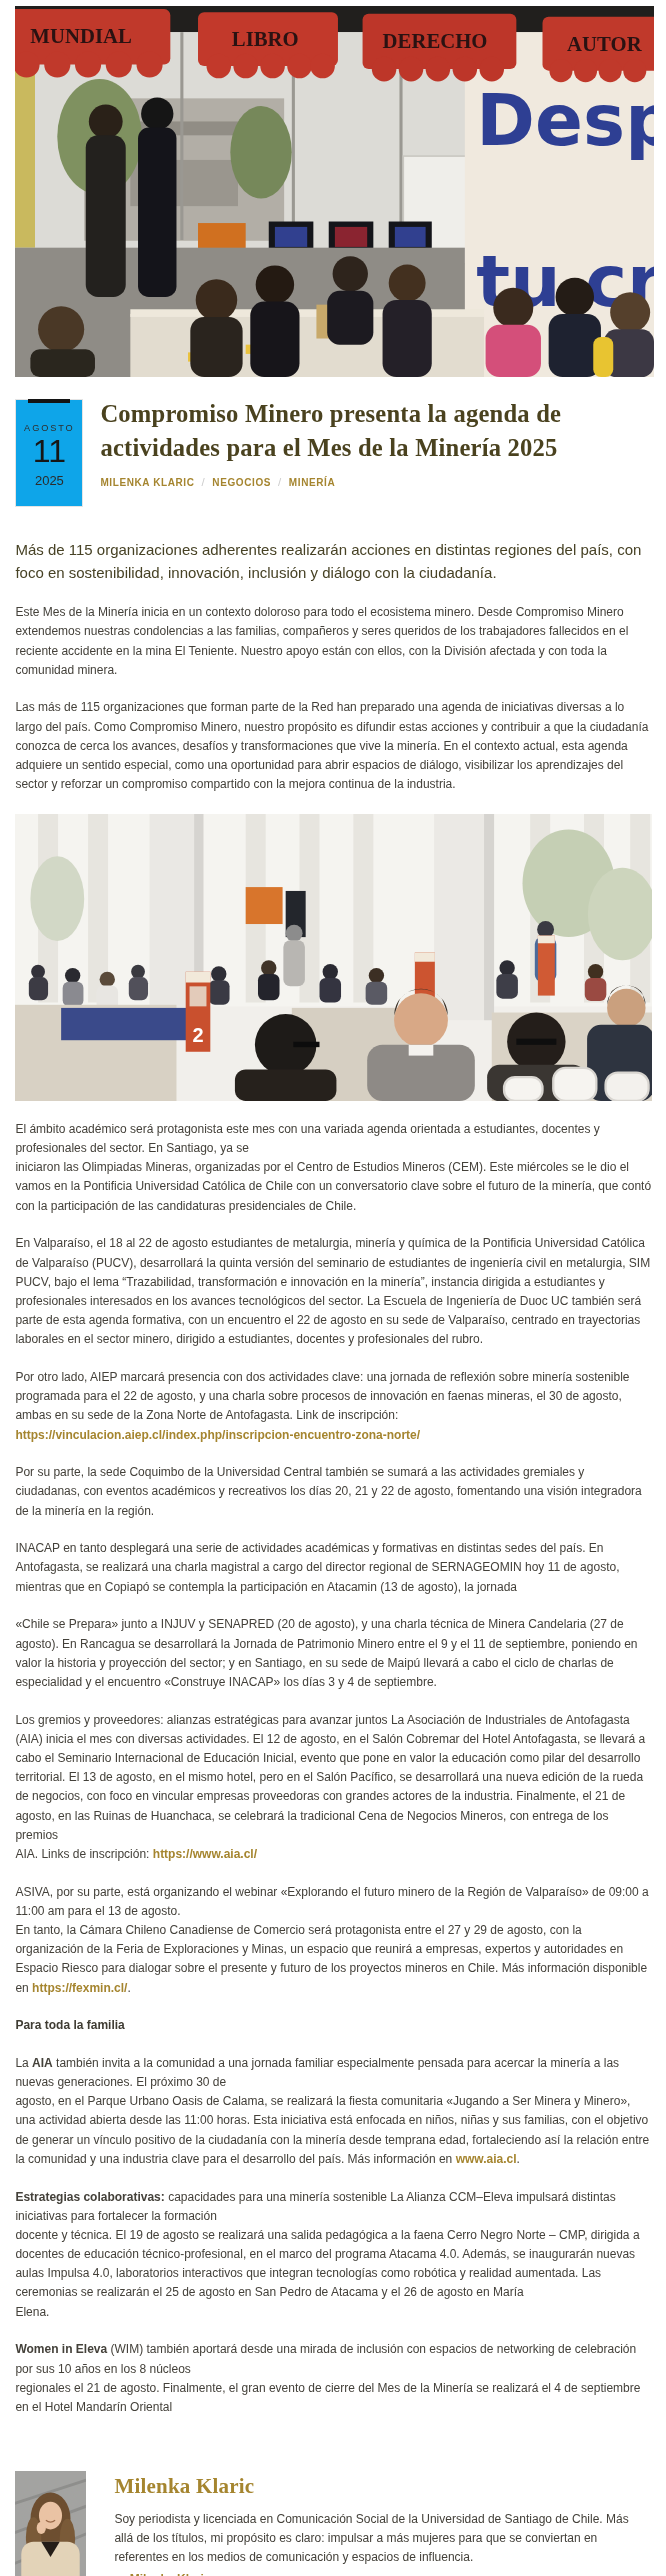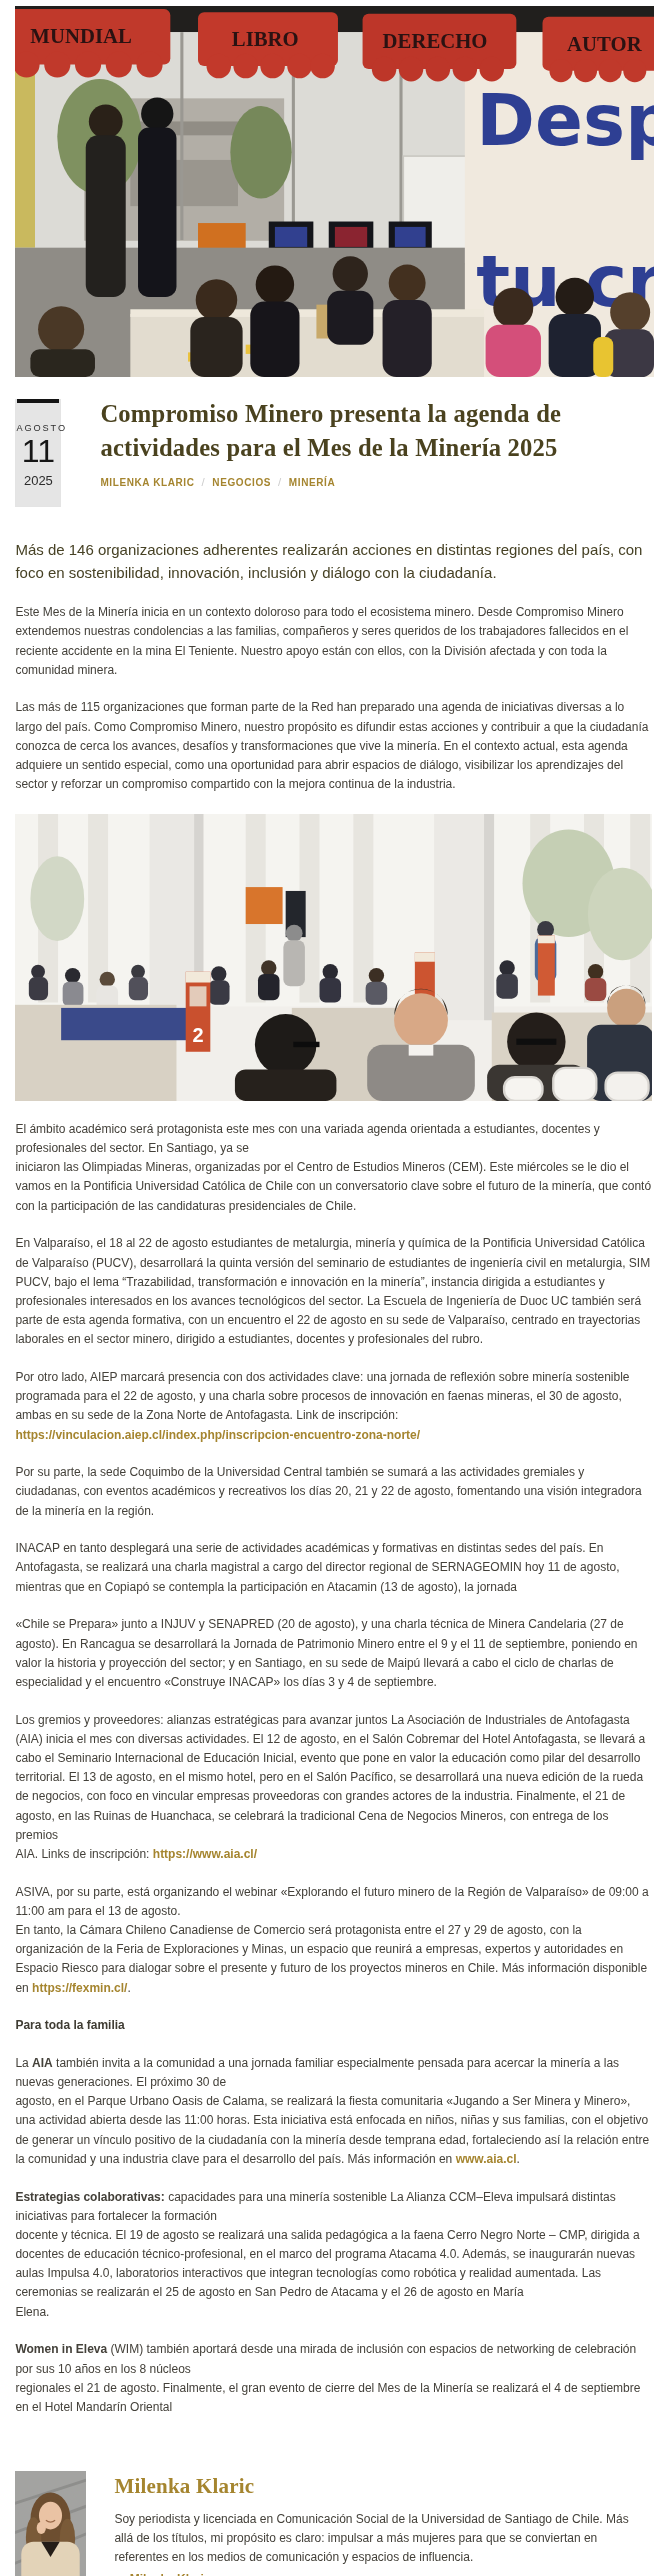--- a/index.html
+++ b/index.html
@@ -5,22 +5,22 @@
   html,body{margin:0;padding:0;background:#ffffff;}
   .page{position:relative;width:667px;height:2576px;overflow:hidden;background:#fff;
         font-family:"Liberation Sans",sans-serif;}
 
   
   .hero-figure{margin:6.2px 13px 0 14.6px;height:371px;overflow:hidden;background:#cfcdc8;}
   .hero-figure svg{display:block;}
 
   
   .article-header{position:relative;margin:20px 15.4px 0 15.4px;min-height:115px;}
-  .date-box{position:absolute;left:0;top:1.5px;width:46px;height:108px;border:0.8px solid #e4e4e4;
-            background:#e5e5e5;text-align:center;box-sizing:border-box;}
+  .date-box{position:absolute;left:0;top:1.5px;width:68px;height:108px;border:0.8px solid #e4e4e4;
+            background:#0ea5e9;text-align:center;box-sizing:border-box;}
   .date-bar{width:42px;height:4.6px;background:#141414;margin:-0.8px auto 0 auto;}
   .date-month{margin-top:20px;font-size:9.2px;letter-spacing:1.9px;color:#2e2e2e;}
   .date-day{font-size:32px;color:#161616;line-height:1.05;margin-top:1.5px;font-weight:400;text-align:center;}
   .date-year{font-size:13px;color:#2c2c2c;margin-top:4px;}
   .header-main{margin-left:85px;}
   h1.page-title{margin:0;font-family:"Liberation Serif",serif;font-weight:600;
      font-size:24.6px;line-height:1.36;color:#4a421f;letter-spacing:0.2px;}
   .byline{margin-top:11.5px;font-size:10px;font-weight:bold;letter-spacing:0.6px;color:#a5852f;}
   .byline .sep{color:#cccccc;font-weight:400;padding:0 7px;font-size:11.5px;}
   .byline .cat{color:#a5852f;cursor:pointer;}
@@ -160,21 +160,21 @@
       <div class="date-year">2025</div>
     </div>
     <div class="header-main">
       <h1 class="page-title">Compromiso Minero presenta la agenda de actividades para el Mes de la Minería 2025</h1>
       <div class="byline">
         <span class="author">MILENKA KLARIC</span><span class="sep">/</span><span class="cat">NEGOCIOS</span><span class="sep">/</span><span class="cat">MINERÍA</span>
       </div>
     </div>
   </div>
 
-  <div class="lead">Más de 146 organizaciones adherentes realizarán acciones en distintas regiones del país, con foco en sostenibilidad, innovación, inclusión y diálogo con la ciudadanía.</div>
+  <div class="lead">Más de 115 organizaciones adherentes realizarán acciones en distintas regiones del país, con foco en sostenibilidad, innovación, inclusión y diálogo con la ciudadanía.</div>
 
   <div class="article">
     <div id="body-top">
         <p class="article-p"><span class="seg-n">Este Mes de la Minería inicia en un contexto doloroso para todo el ecosistema minero. Desde Compromiso Minero extendemos nuestras condolencias a las familias, compañeros y seres queridos de los trabajadores fallecidos en el reciente accidente en la mina El Teniente. Nuestro apoyo están con ellos, con la División afectada y con toda la comunidad minera.</span></p>
         <p class="article-p"><span class="seg-n">Las más de 115 organizaciones que forman parte de la Red han preparado una agenda de iniciativas diversas a lo largo del país. Como Compromiso Minero, nuestro propósito es difundir estas acciones y contribuir a que la ciudadanía conozca de cerca los avances, desafíos y transformaciones que vive la minería. En el contexto actual, esta agenda adquiere un sentido especial, como una oportunidad para abrir espacios de diálogo, visibilizar los aprendizajes del sector y reforzar un compromiso compartido con la mejora continua de la industria.</span></p>
       </div>
 
     <div class="inline-figure">
       <svg width="639" height="287" viewBox="0 0 831 373" preserveAspectRatio="none">
         <rect x="0" y="0" width="831" height="373" fill="#f1efeb"></rect>

